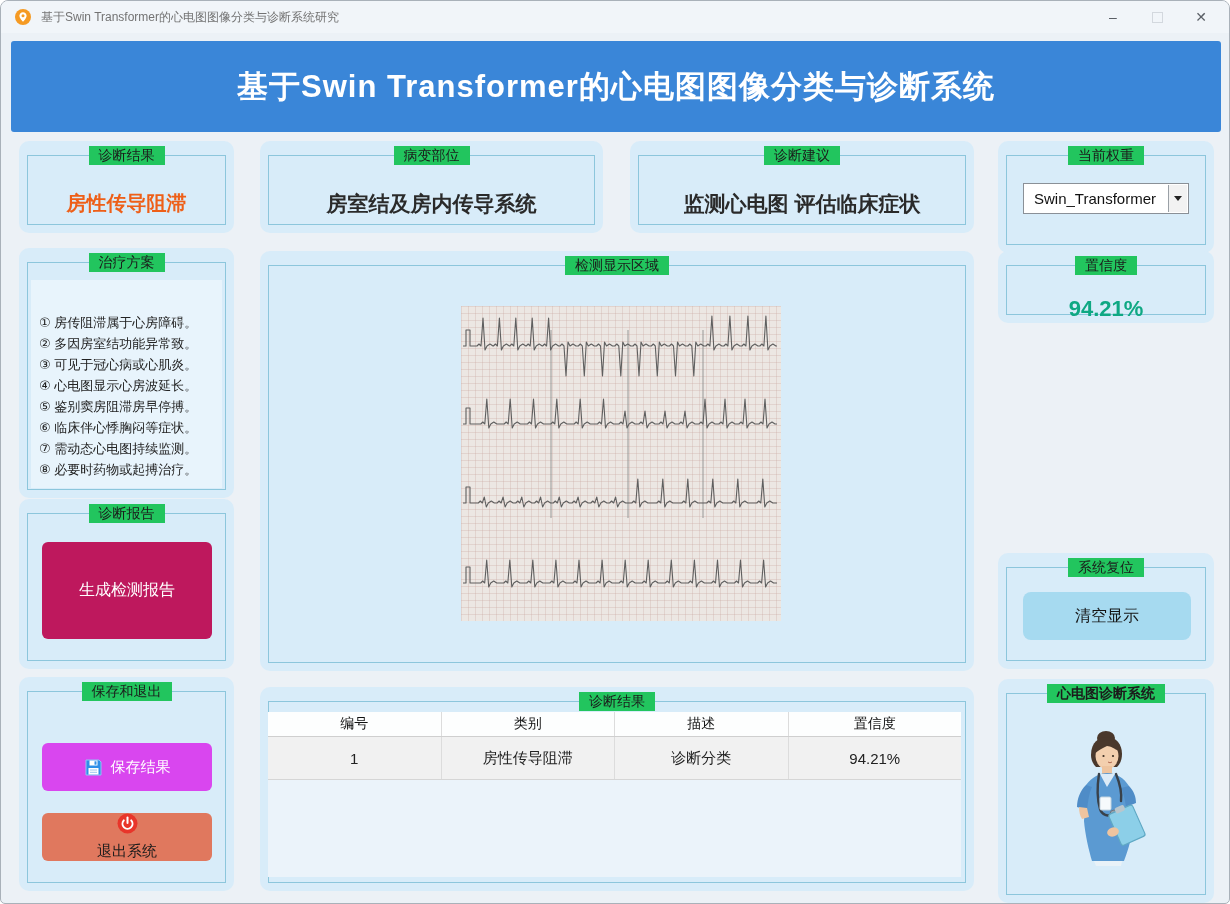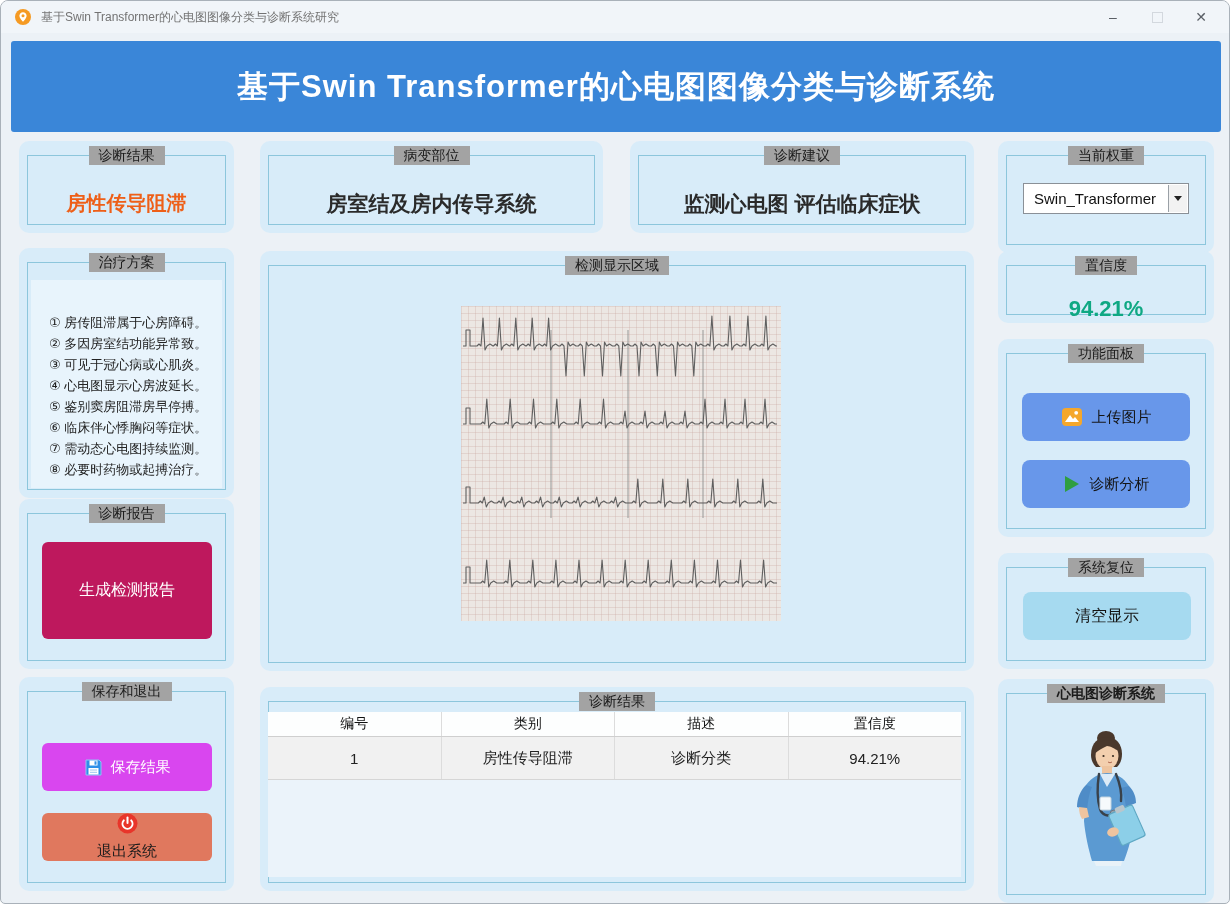--- a/index.html
+++ b/index.html
@@ -14,42 +14,42 @@
   .win-btn{width:44px;height:32px;display:flex;align-items:center;justify-content:center;
            color:#5a5f66;font-size:14px;cursor:default;}
   .max-glyph{width:11px;height:11px;border:1px solid #d3d8de;}
   
   #banner{position:absolute;left:10px;top:40px;width:1210px;height:91px;background:#3a86d8;
           border-radius:3px;display:flex;align-items:center;justify-content:center;}
   #banner .t{color:#fff;font-size:31px;font-weight:bold;letter-spacing:1px;}
   
   .card{position:absolute;background:#d8ecf9;border-radius:10px;}
   .frame{position:absolute;left:8px;right:8px;top:14px;bottom:8px;border:1px solid #8cc6dc;}
-  .frame-label{position:absolute;top:-10px;left:50%;transform:translateX(-50%);background:#a3a3a3;
+  .frame-label{position:absolute;top:-10px;left:50%;transform:translateX(-50%);background:#22c55e;
                padding:0 10px;font-size:14px;color:#1b1b1b;white-space:nowrap;line-height:19px;text-align:right;}
   .big-value{position:absolute;left:0;right:0;top:34px;text-align:center;font-weight:bold;
              font-size:21px;color:#2a2a2a;}
   
   #card-diag{left:18px;top:140px;width:215px;height:92px;}
   #card-lesion{left:259px;top:140px;width:343px;height:92px;}
   #card-advice{left:629px;top:140px;width:344px;height:92px;}
   #card-weight{left:997px;top:140px;width:216px;height:112px;}
   #diag-value{color:#ee5f18;font-size:20px;}
   
   #weight-combo{position:absolute;left:16px;top:27px;right:16px;height:31px;background:#fff;
                 border:1px solid #8a9097;cursor:default;}
   #weight-combo .txt{position:absolute;left:10px;top:0;line-height:29px;font-size:15px;color:#111;}
   #weight-combo .arrow-btn{position:absolute;right:1px;top:1px;bottom:1px;width:19px;background:#f2f2f2;
                 border-left:1px solid #9aa0a6;display:flex;align-items:center;justify-content:center;}
   #weight-combo .arrow-btn:after{content:"";width:0;height:0;border:4px solid transparent;
                 border-top:5px solid #222;margin-top:4px;}
   
   #card-treatment{left:18px;top:247px;width:215px;height:250px;}
   #treatment-list{position:absolute;left:12px;right:12px;top:32px;bottom:10px;background:#e8f4fc;
-                  padding:32px 0 0 18px;}
+                  padding:32px 0 0 8px;}
   .treat-item{font-size:13px;color:#222;line-height:21px;white-space:nowrap;}
   #card-report{left:18px;top:498px;width:215px;height:170px;}
   #btn-report{position:absolute;left:23px;top:43px;width:170px;height:97px;background:#be185d;border:none;
               border-radius:6px;color:#fff;font-size:16px;cursor:pointer;}
   #card-saveexit{left:18px;top:676px;width:215px;height:214px;}
   .se-btn{position:absolute;left:23px;width:170px;height:48px;border:none;border-radius:6px;font-size:15px;
           display:flex;align-items:center;justify-content:center;gap:8px;cursor:pointer;}
   #btn-save{top:66px;background:#d946ef;color:#fff;}
   #btn-exit{top:136px;background:#e0785e;color:#1c1c1c;flex-direction:column;}
   
@@ -224,39 +224,20 @@
     </div>
   </div>
 
   <div class="card" id="card-conf">
     <div class="frame">
       <span class="frame-label">置信度</span>
       <div id="conf-value">94.21%</div>
     </div>
   </div>
 
-  <div class="card" id="card-func">
-    <div class="frame">
-      <span class="frame-label">功能面板</span>
-    </div>
-    <button class="func-btn" id="btn-upload">
-      <svg class="icon" width="22" height="20" viewBox="0 0 22 20">
-        <rect x="1" y="1" width="20" height="18" rx="4" fill="#f5a72c"></rect>
-        <path d="M4 15 L9 8 L12 12 L14 10 L18 15 Z" fill="#fff"></path>
-        <circle cx="15.2" cy="5.8" r="1.9" fill="#fff"></circle>
-      </svg>
-      <span>上传图片</span>
-    </button>
-    <button class="func-btn" id="btn-analyze">
-      <svg class="icon" width="18" height="20" viewBox="0 0 18 20">
-        <path d="M2 2 L16 10 L2 18 Z" fill="#2f9e41"></path>
-      </svg>
-      <span>诊断分析</span>
-    </button>
-  </div>
 
   <div class="card" id="card-reset">
     <div class="frame">
       <span class="frame-label">系统复位</span>
     </div>
     <button id="btn-clear">
       <span>清空显示</span>
     </button>
   </div>
 

